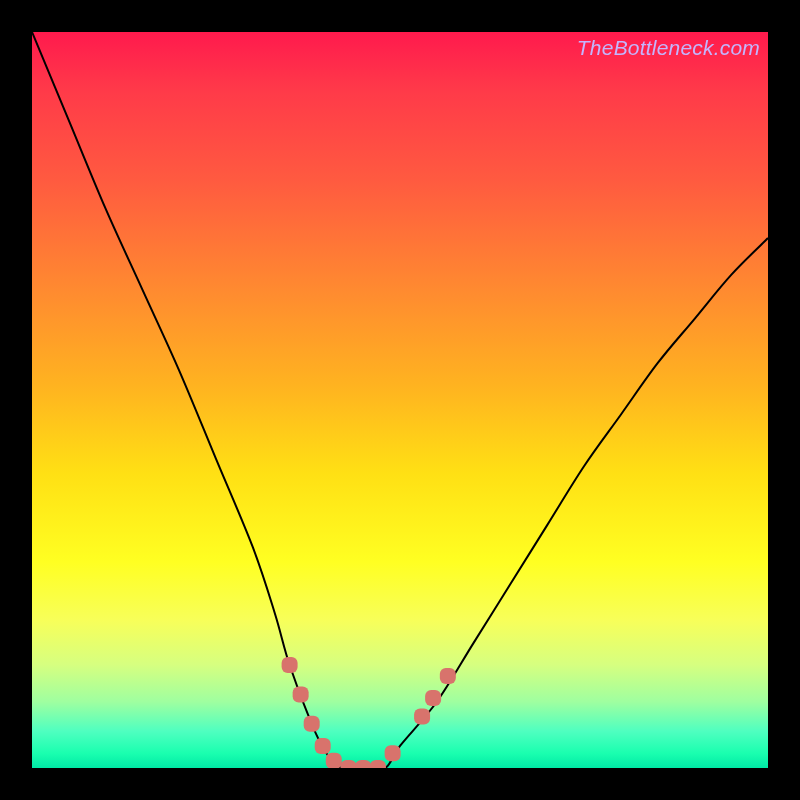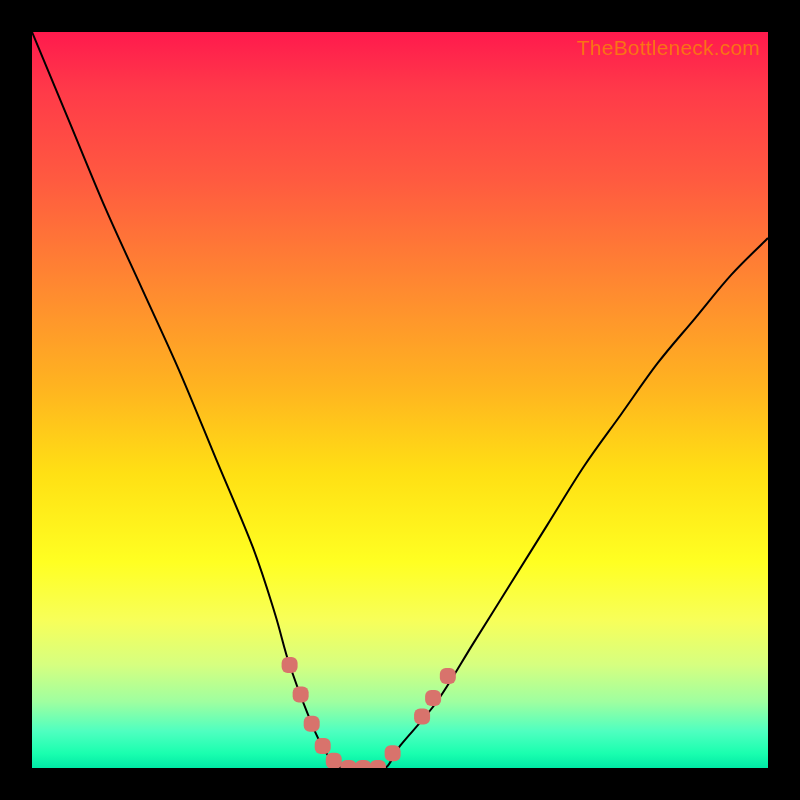--- a/index.html
+++ b/index.html
@@ -35,24 +35,25 @@
       #4fffc0 95%,
       #1affaf 98%,
       #00e9a6 100%);
   }
   .watermark {
     position: absolute;
     top: 4px;
     right: 8px;
     font-family: Arial, Helvetica, sans-serif;
     font-size: 21px;
-    color: #f97316;
+    color: #c4b5fd;
     font-weight: 500;
     letter-spacing: 0.2px;
     user-select: none;
+    font-style: italic;
   }
   svg.curve-layer {
     position: absolute;
     left: 0; top: 0;
     width: 100%; height: 100%;
   }
   .main-curve { stroke: #000; stroke-width: 2; fill: none; }
   .marker {
     fill: #d8736c;
     stroke: #d8736c;

